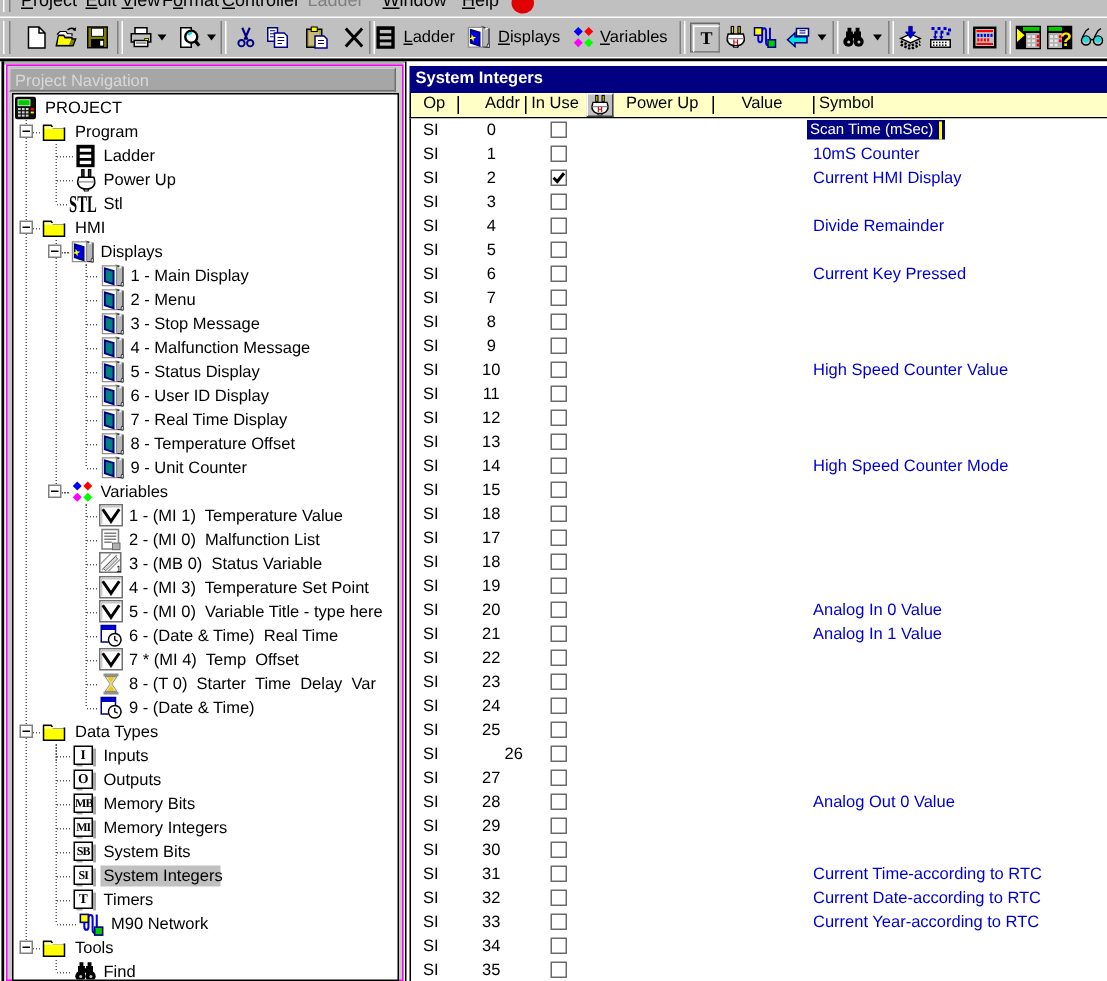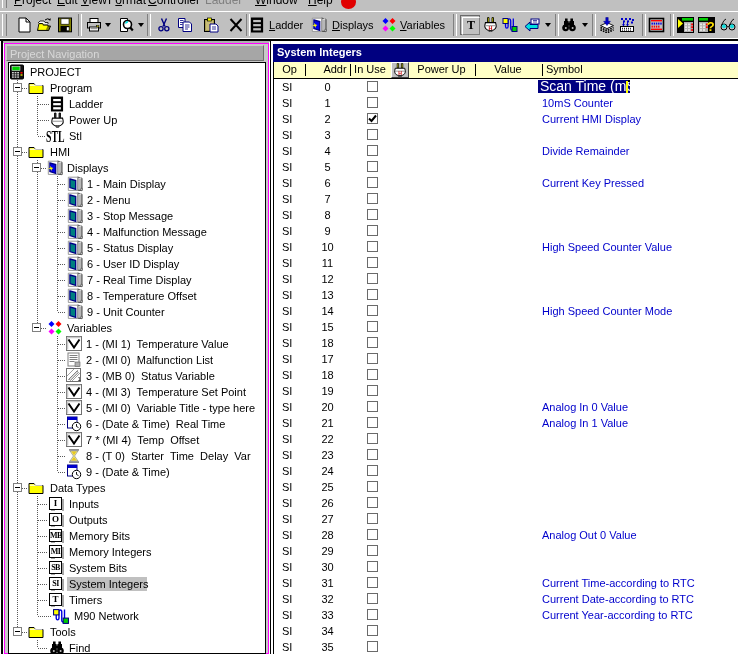--- a/index.html
+++ b/index.html
@@ -669,21 +669,21 @@
         <text x="8" y="13.6" font-size="5.8" font-weight="bold" fill="#cc0000" text-anchor="middle" font-family="Liberation Sans,sans-serif">H</text>
       </svg>
     </div>
 </div>
 <div class="a" style="left:273px;top:79px;width:465px;height:575px;border-left:1px solid #000;box-sizing:border-box;background:#fff;overflow:hidden">
 <div class="a" style="left:0;top:0px;width:465px;height:16px">
       <div class="si" style="left:8px">SI</div>
       <div class="addr" style="left:31px">0</div>
       <div class="cb" style="left:93px"></div>
       <div class="a" style="left:264px;top:1px;width:92px;height:13px;background:#000080">
-        <span style="position:absolute;left:2px;top:0;font-size:14px;line-height:13px;color:#fff;white-space:pre">Scan Time (mSec)</span>
+        <span style="position:absolute;left:2px;top:0;font-size:10px;line-height:13px;color:#fff;white-space:pre">Scan Time (mSec)</span>
         <span style="position:absolute;left:88px;top:0.5px;width:2px;height:12px;background:#ffff00"></span>
         <span style="position:absolute;left:90px;top:0;width:2px;height:2px;background:#000"></span>
       </div>
     </div>
 <div class="a" style="left:0;top:16px;width:465px;height:16px">
       <div class="si" style="left:8px">SI</div>
       <div class="addr" style="left:31px">1</div>
       <div class="cb" style="left:93px"></div>
       <div class="sym" style="left:268px">10mS Counter</div>
     </div>
@@ -813,21 +813,21 @@
       <div class="addr" style="left:31px">24</div>
       <div class="cb" style="left:93px"></div>
     </div>
 <div class="a" style="left:0;top:400px;width:465px;height:16px">
       <div class="si" style="left:8px">SI</div>
       <div class="addr" style="left:31px">25</div>
       <div class="cb" style="left:93px"></div>
     </div>
 <div class="a" style="left:0;top:416px;width:465px;height:16px">
       <div class="si" style="left:8px">SI</div>
-      <div class="addr" style="left:31px">26</div>
+      <div class="addr" style="left:46px">26</div>
       <div class="cb" style="left:93px"></div>
     </div>
 <div class="a" style="left:0;top:432px;width:465px;height:16px">
       <div class="si" style="left:8px">SI</div>
       <div class="addr" style="left:31px">27</div>
       <div class="cb" style="left:93px"></div>
     </div>
 <div class="a" style="left:0;top:448px;width:465px;height:16px">
       <div class="si" style="left:8px">SI</div>
       <div class="addr" style="left:31px">28</div>

